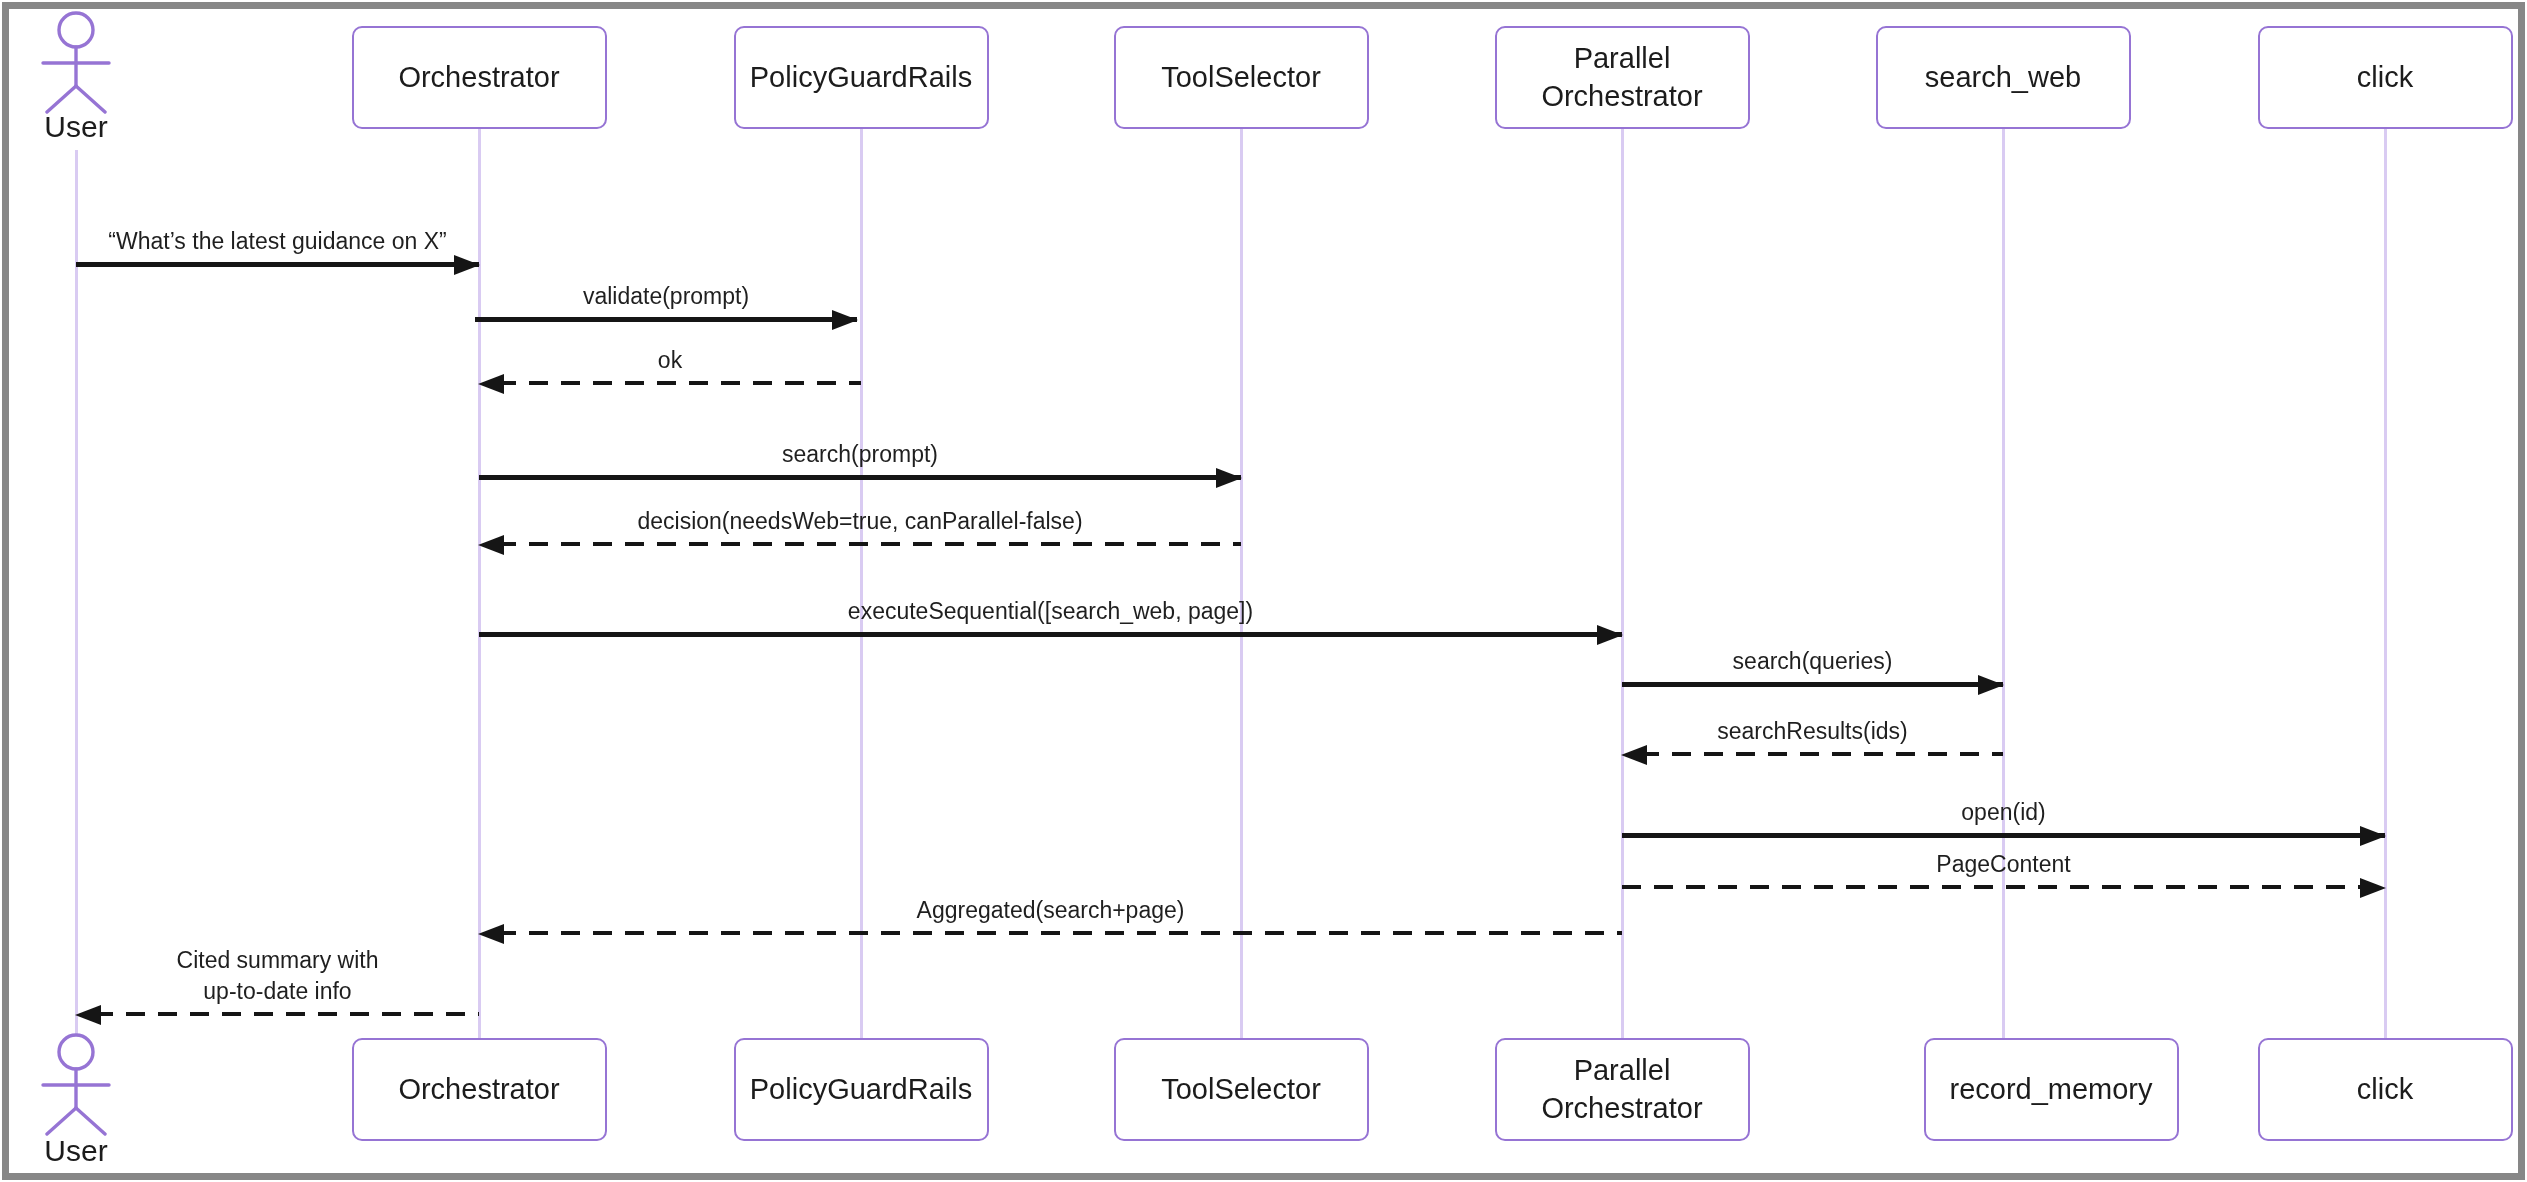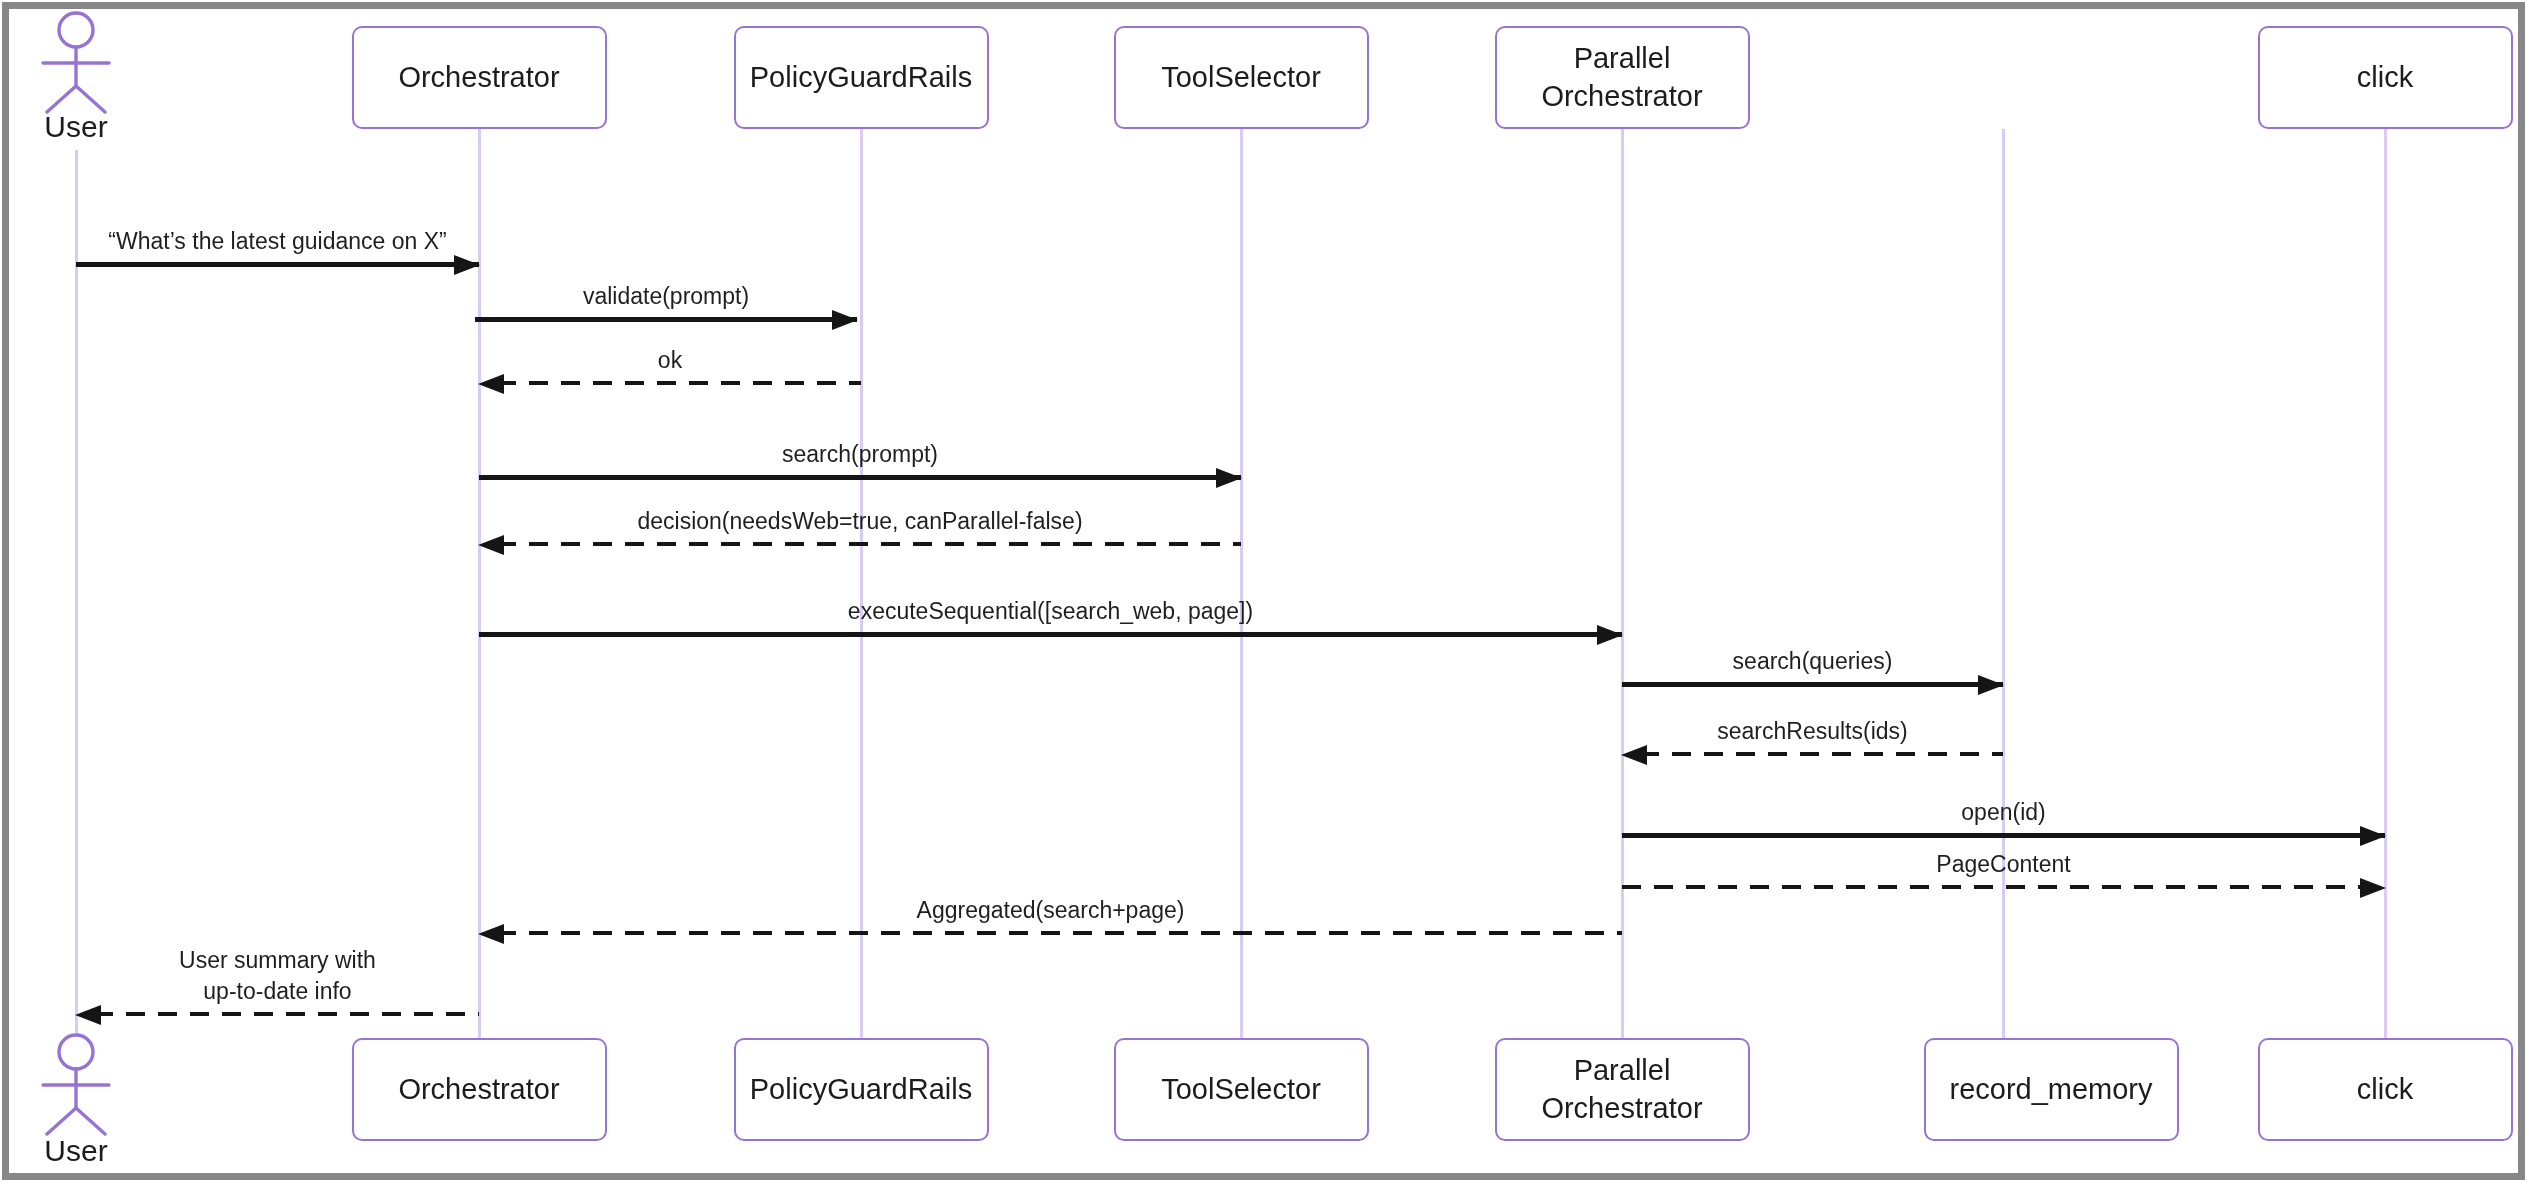--- a/index.html
+++ b/index.html
@@ -150,20 +150,23 @@
       <span>ToolSelector</span>
     </div>
     <div class="lifeline" style="left: 1620.5px; top: 129px; height: 910px;"></div>
     <div class="pbox" style="left: 1494.5px; top: 26px;">
       <span>Parallel Orchestrator</span>
     </div>
     <div class="pbox" style="left: 1494.5px; top: 1038px;">
       <span>Parallel Orchestrator</span>
     </div>
     <div class="lifeline" style="left: 2001.5px; top: 129px; height: 910px;"></div>
+    <div class="pbox" style="left: 1875.5px; top: 26px;">
+      <span>search_web</span>
+    </div>
     <div class="pbox" style="left: 1875.5px; top: 1038px; margin-left: 48px;">
       <span>record_memory</span>
     </div>
     <div class="lifeline" style="left: 2383.5px; top: 129px; height: 910px;"></div>
     <div class="pbox" style="left: 2257.5px; top: 26px;">
       <span>click</span>
     </div>
     <div class="pbox" style="left: 2257.5px; top: 1038px;">
       <span>click</span>
     </div>
@@ -216,18 +219,18 @@
       <div class="msg-label">PageContent</div>
       <div class="msg-line dashed" style="right: 18px;"></div>
       <div class="arr right"></div>
     </div>
     <div class="msg" style="left: 479px; top: 931px; width: 1143px;">
       <div class="msg-label">Aggregated(search+page)</div>
       <div class="msg-line dashed" style="left: 18px;"></div>
       <div class="arr left"></div>
     </div>
     <div class="msg" style="left: 76px; top: 1012px; width: 403px;">
-      <div class="msg-label">User summary with
+      <div class="msg-label">Cited summary with
 up-to-date info</div>
       <div class="msg-line dashed" style="left: 18px;"></div>
       <div class="arr left"></div>
     </div>
   </div>
 
 </body></html>

